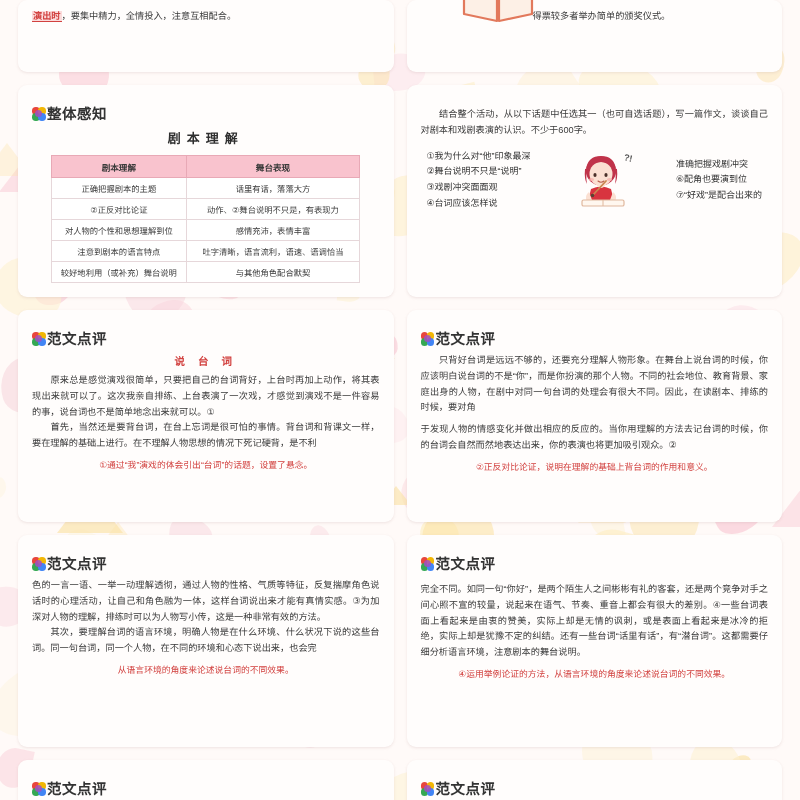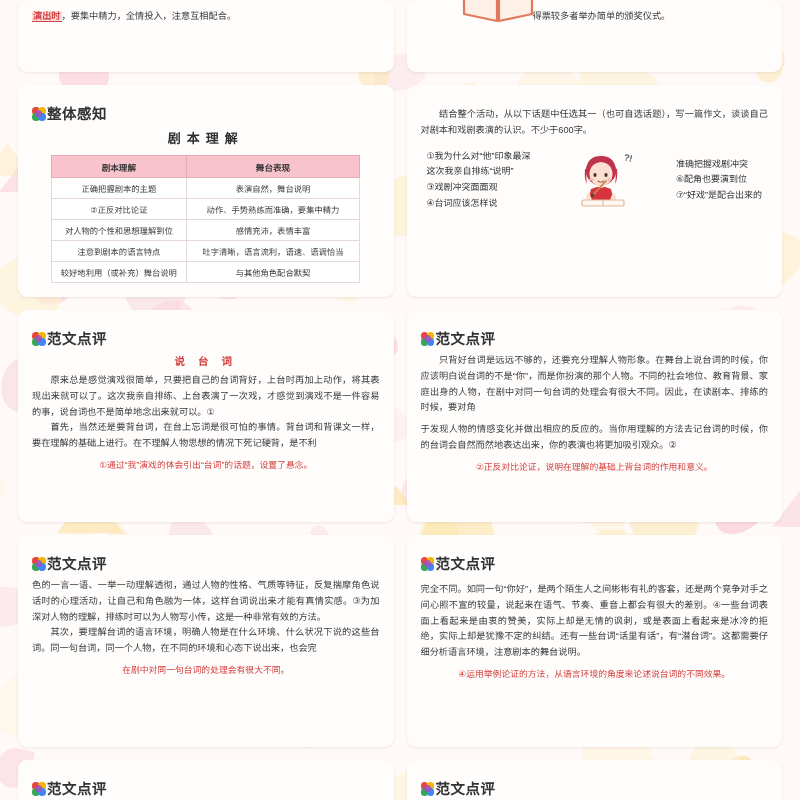--- a/index.html
+++ b/index.html
@@ -235,25 +235,25 @@
       <table class="pk">
         <thead>
             <tr>
           <th>剧本理解</th>
           <th>舞台表现</th>
         </tr>
           </thead>
         <tbody>
           <tr>
               <td>正确把握剧本的主题</td>
-              <td>表演自然，舞台说明</td>
+              <td>话里有话，落落大方</td>
             </tr>
           <tr>
               <td>②正反对比论证</td>
-              <td>动作、手势熟练而准确，要集中精力</td>
+              <td>动作、②舞台说明不只是，有表现力</td>
             </tr>
           <tr>
               <td>对人物的个性和思想理解到位</td>
               <td>感情充沛，表情丰富</td>
             </tr>
           <tr>
               <td>注意到剧本的语言特点</td>
               <td>吐字清晰，语言流利，语速、语调恰当</td>
             </tr>
           <tr>
@@ -264,21 +264,21 @@
       </table>
     </div>
   </div>
 
   <div class="slide s-n">
     <div class="inner">
       <div class="body-txt ind" style="">结合整个活动，从以下话题中任选其一（也可自选话题），写一篇作文，谈谈自己对剧本和戏剧表演的认识。不少于600字。</div>
       <div class="topics">
         <div class="topic-col">
           <div>①我为什么对“他”印象最深</div>
-          <div>这次我亲自排练“说明”</div>
+          <div>②舞台说明不只是“说明”</div>
           <div>③戏剧冲突面面观</div>
           <div>④台词应该怎样说</div>
         </div>
 
         <div class="girl">
           <span class="qm">?!</span>
           <svg viewBox="0 0 56 58" width="56" height="58">
             <ellipse cx="26" cy="20" rx="15" ry="14.5" fill="#c0334a"></ellipse>
             <ellipse cx="26" cy="23" rx="11.5" ry="12" fill="#fbe0d2"></ellipse>
             <path d="M11 18 Q13 5 26 5 Q39 5 41 18 Q38 11 26 11 Q15 11 11 18Z" fill="#c0334a"></path>
@@ -353,21 +353,21 @@
             <i class="p1"></i>
             <i class="p2"></i>
             <i class="p3"></i>
             <i class="p4"></i>
             <i class="p5"></i>
           </span>
         <span class="sec-title">范文点评</span>
       </div>
       <div class="body-txt" style="margin-top:6px;">色的一言一语、一举一动理解透彻，通过人物的性格、气质等特征，反复揣摩角色说话时的心理活动，让自己和角色融为一体，这样台词说出来才能有真情实感。③为加深对人物的理解，排练时可以为人物写小传，这是一种非常有效的方法。</div>
       <div class="body-txt ind">其次，要理解台词的语言环境，明确人物是在什么环境、什么状况下说的这些台词。同一句台词，同一个人物，在不同的环境和心态下说出来，也会完</div>
-      <div class="ann">在剧中对同一句台词的处理会有很大不同。</div>
+      <div class="ann">从语言环境的角度来论述说台词的不同效果。</div>
     </div>
   </div>
 
   <div class="slide s-n">
     <div class="inner">
       <div class="sec-head">
         <span class="flower">
             <i class="p1"></i>
             <i class="p2"></i>
             <i class="p3"></i>

